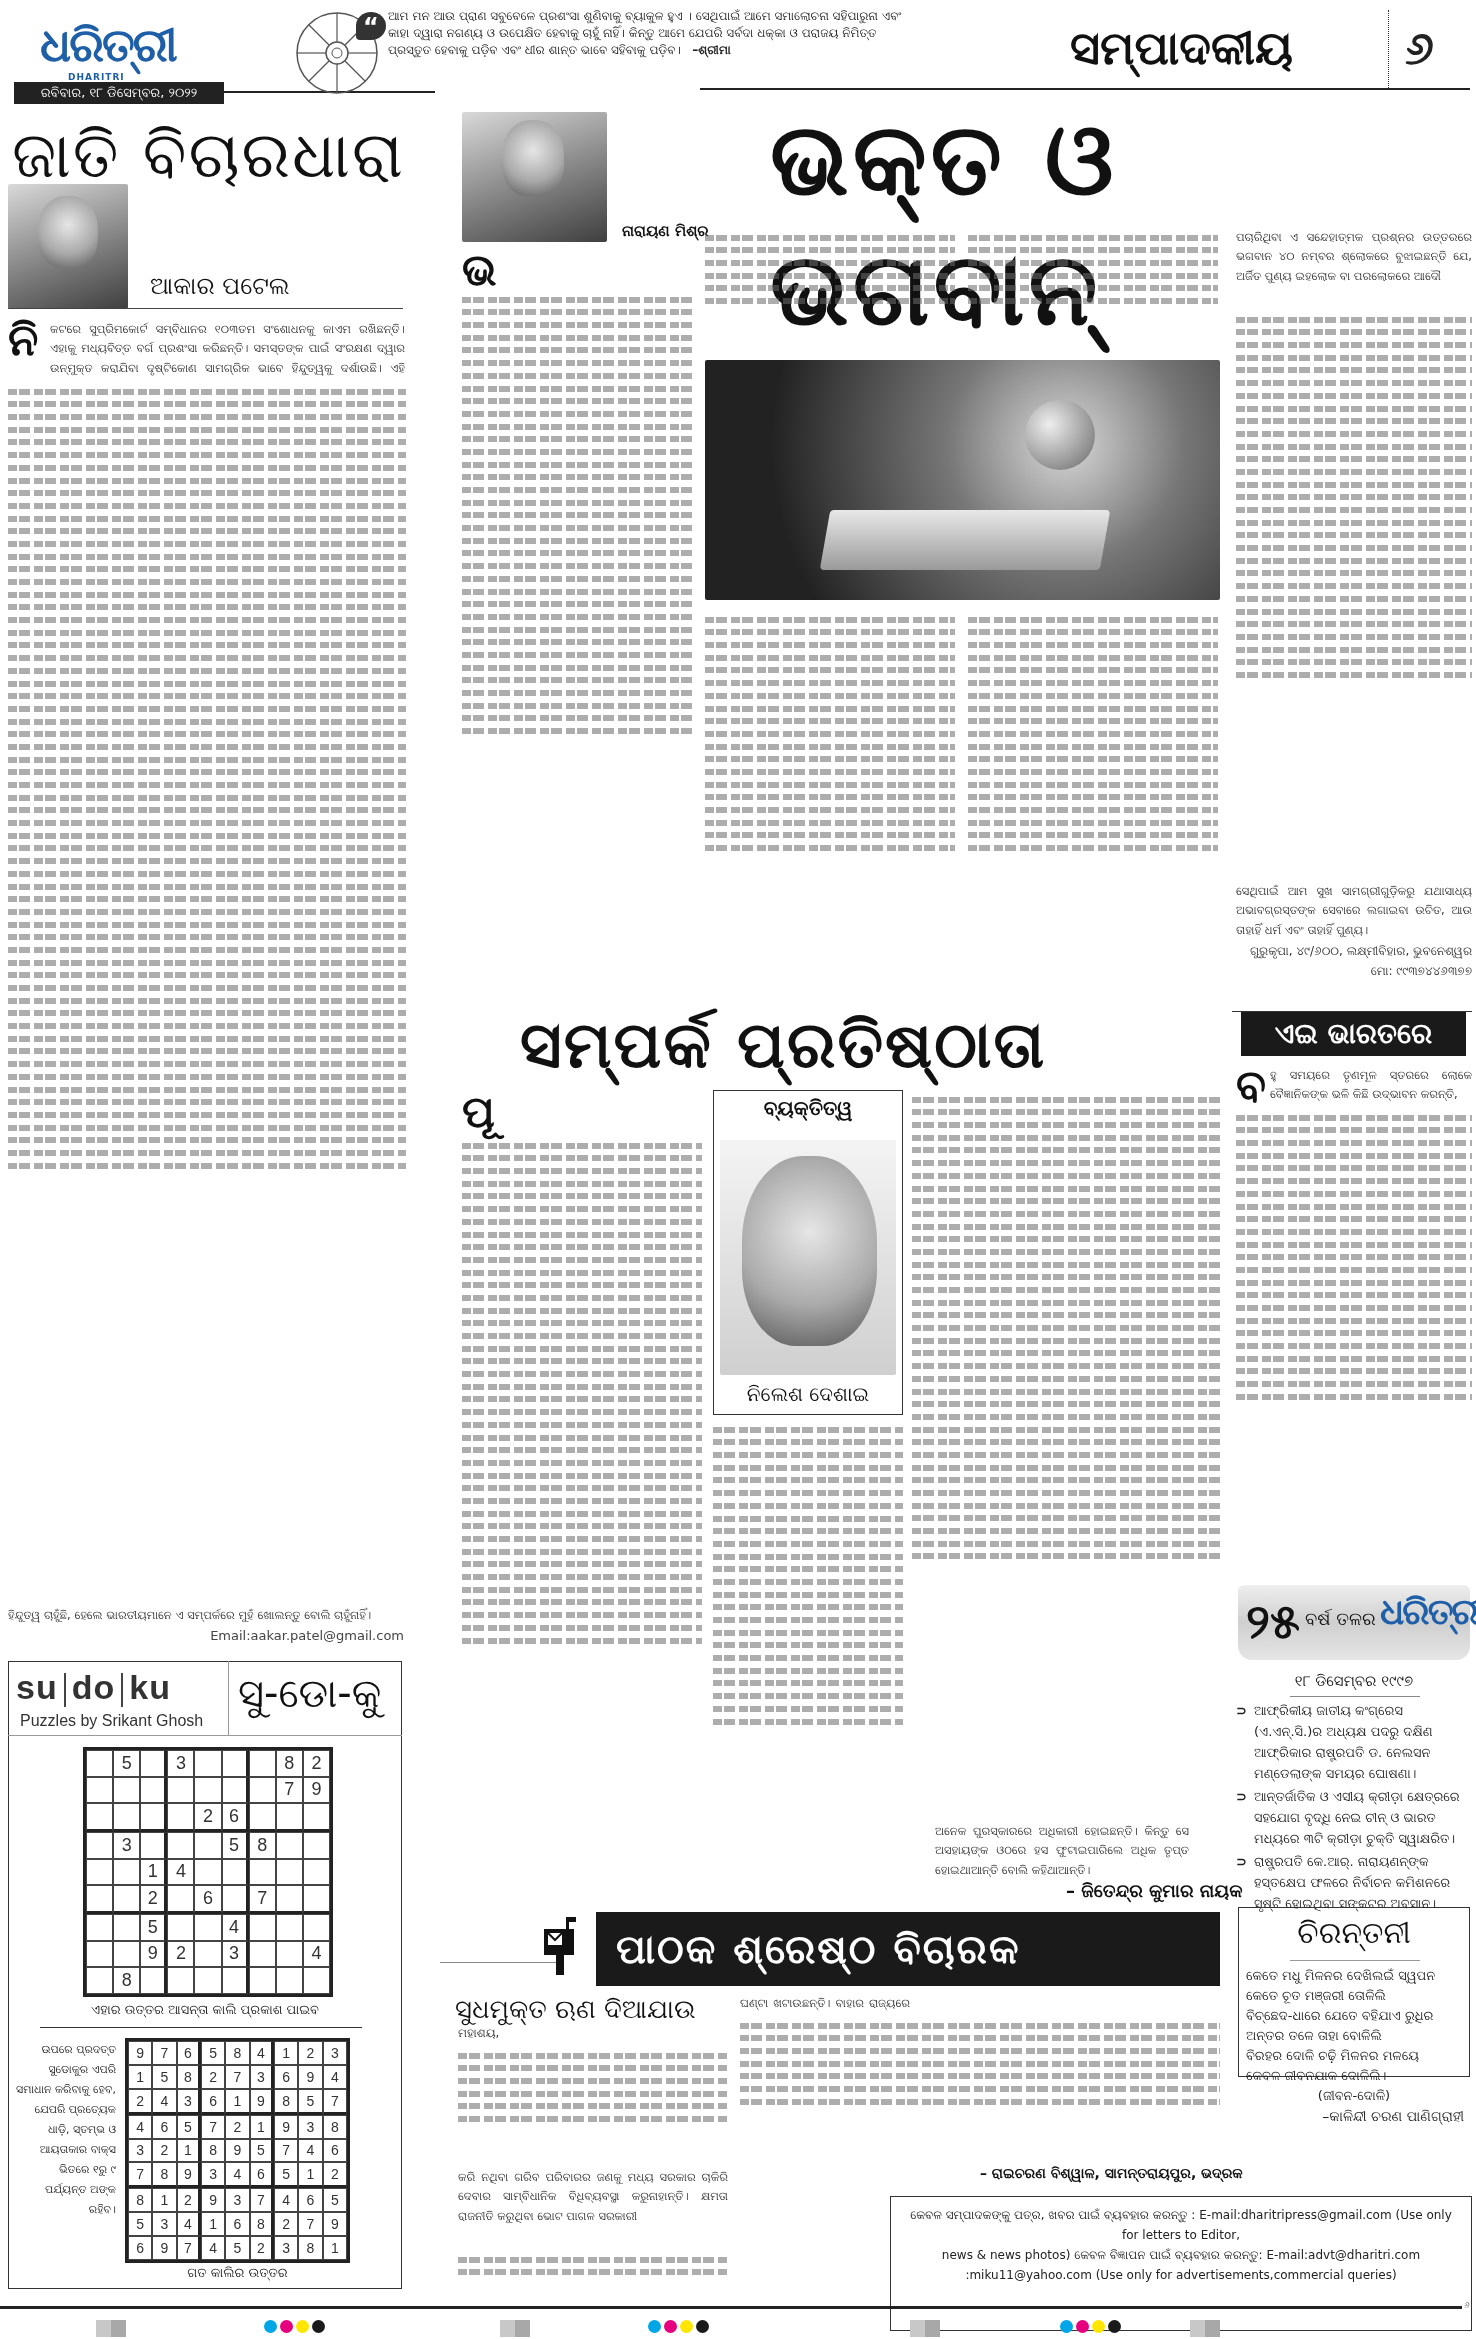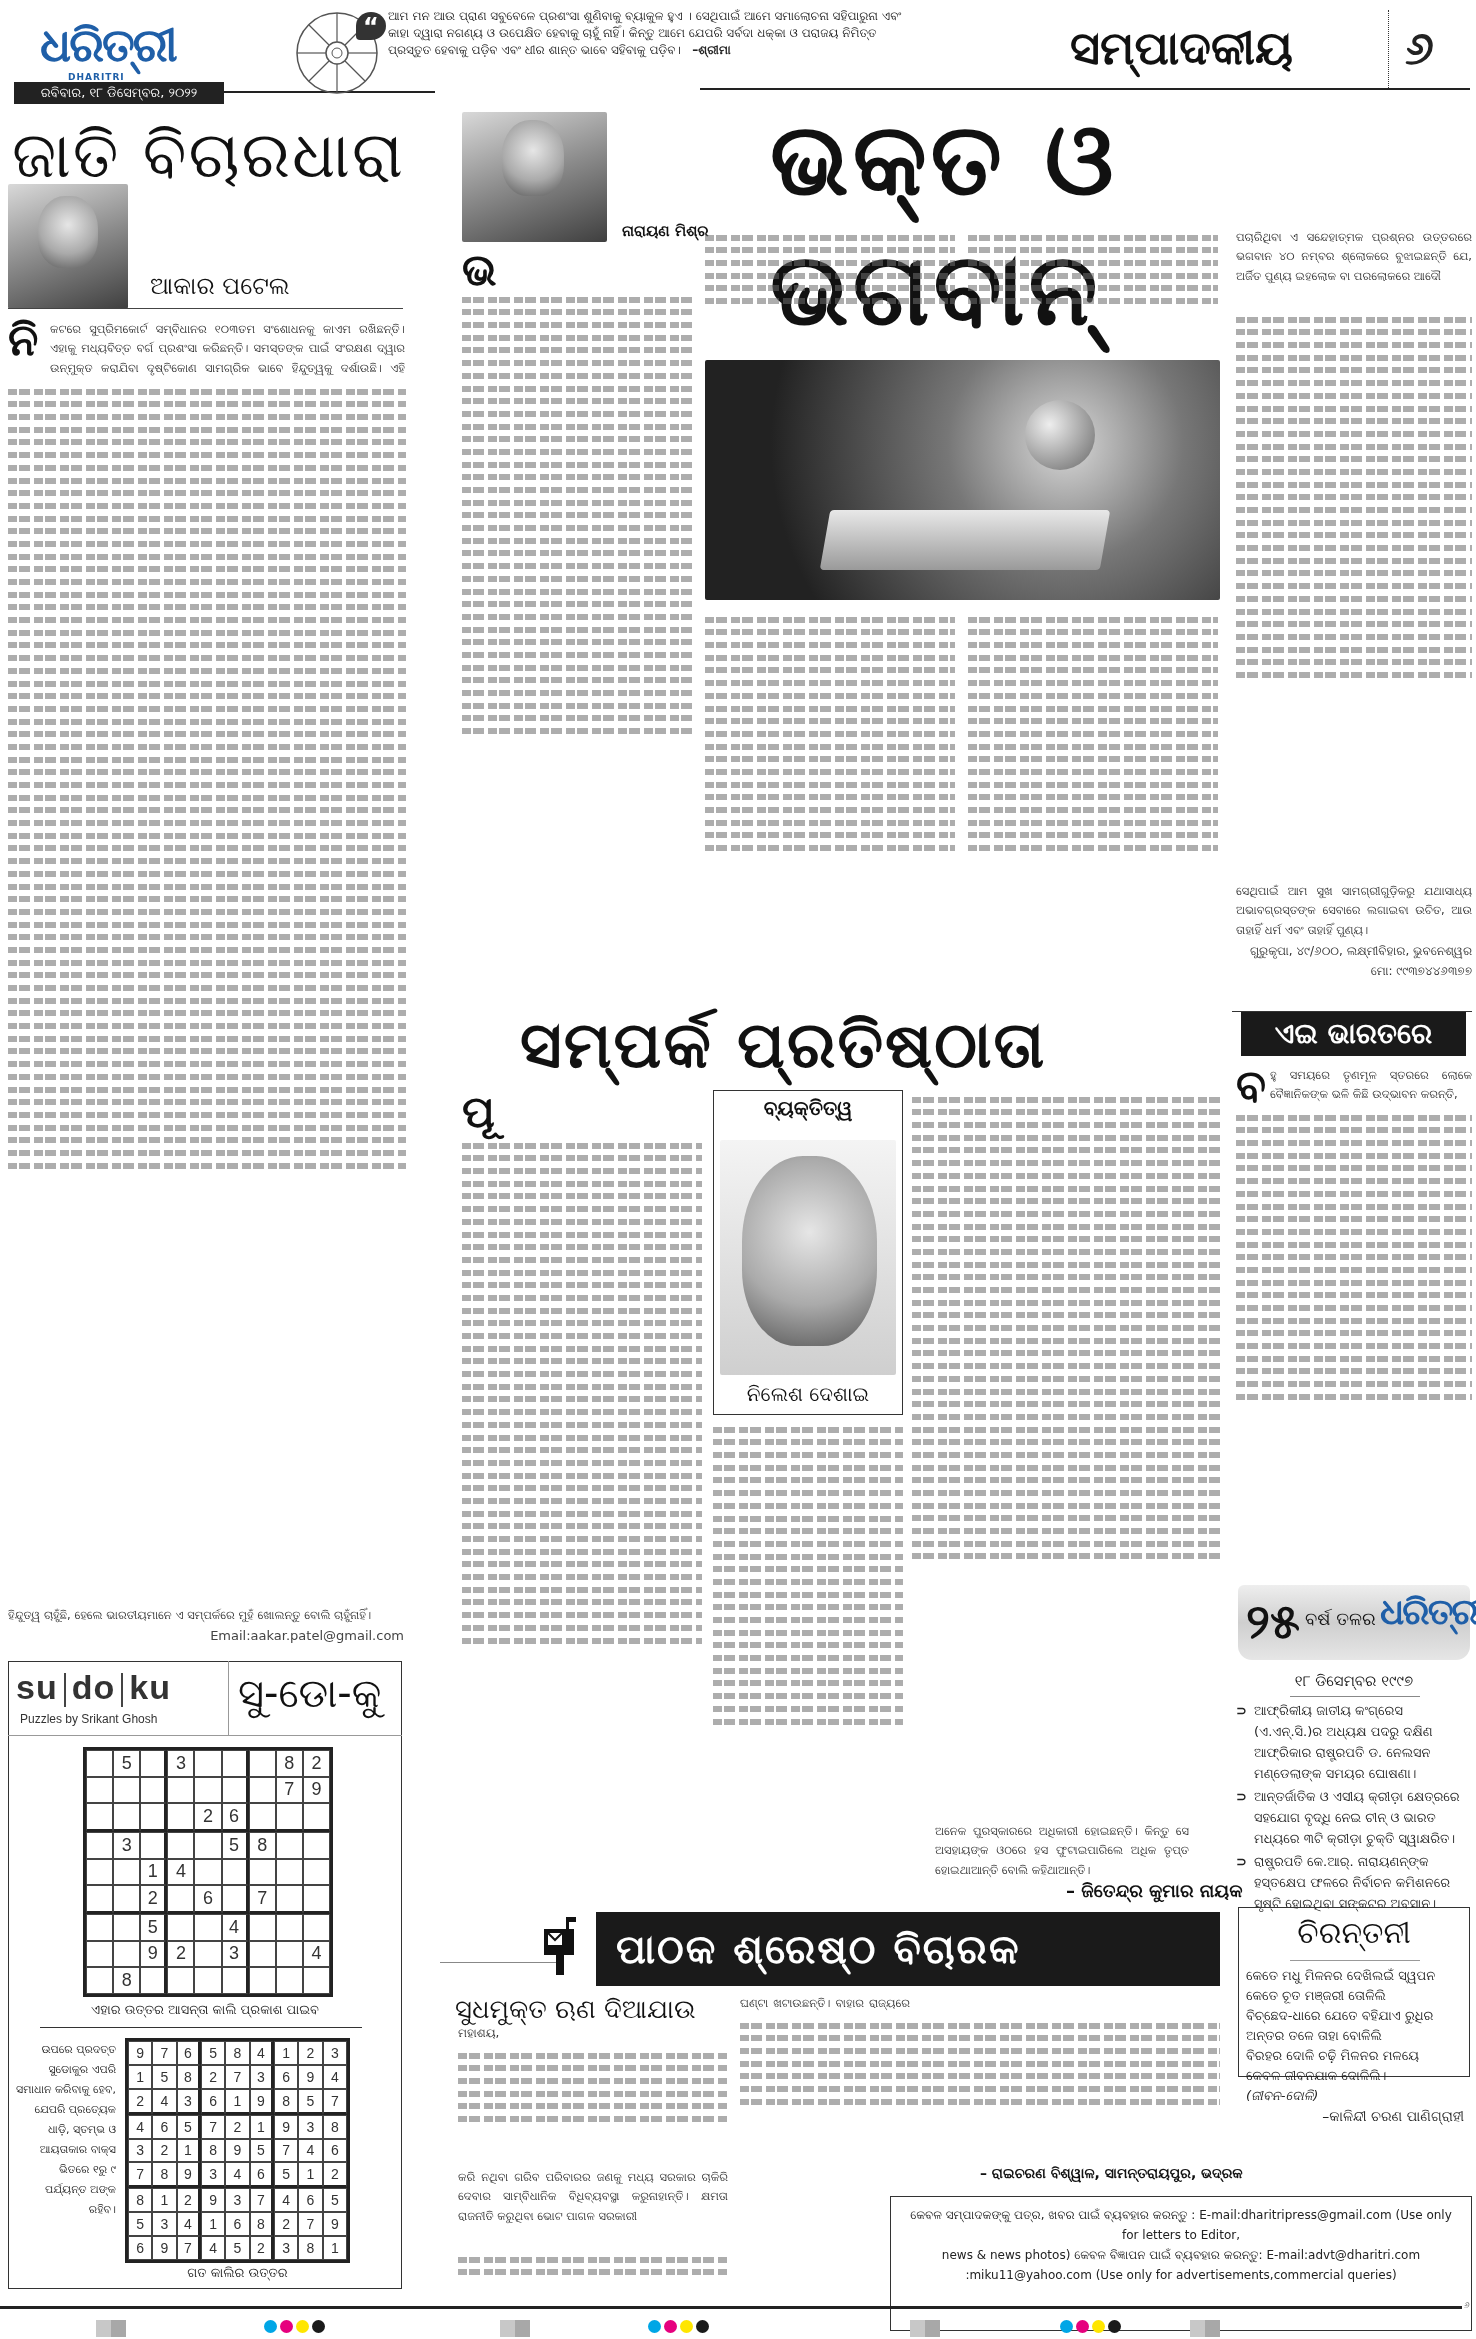--- a/index.html
+++ b/index.html
@@ -29,21 +29,21 @@
   .col-text { font-size: 11.5px; line-height: 19.4px; color: #333; text-align: justify; overflow: hidden; }
   .col-text .line { display: block; height: 19.4px; background: repeating-linear-gradient(90deg, #6a6a6a 0 9px, transparent 9px 11px, #6a6a6a 11px 22px, transparent 22px 26px); opacity: .55; margin: 7px 0 0 0; height: 6px; }
   .dropcap { font-size: 44px; line-height: 44px; font-weight: bold; color: #111; }
   .email { font-size: 13px; color: #444; text-align: right; }
   
   .sudoku-box { left: 8px; top: 1661px; width: 394px; height: 628px; border: 1.5px solid #333; }
   .sudoku-head-divider { left: 8px; top: 1735px; width: 394px; height: 1px; background: #999; }
   .sudoku-vdiv { left: 228px; top: 1661px; width: 1px; height: 74px; background: #999; }
   .sudoku-en { left: 16px; top: 1668px; font-size: 34px; font-weight: bold; color: #333; letter-spacing: 1px; font-family: "Liberation Sans", sans-serif; }
   .sudoku-en .bar { display: inline-block; width: 2px; height: 34px; background: #444; vertical-align: middle; margin: 0 6px; }
-  .sudoku-by { left: 20px; top: 1712px; font-size: 12px; color: #333; font-family: "Liberation Sans", sans-serif; }
+  .sudoku-by { left: 20px; top: 1712px; font-size: 16px; color: #333; font-family: "Liberation Sans", sans-serif; }
   .sudoku-od { left: 238px; top: 1670px; font-size: 40px; color: #111; }
   .grid { display: grid; grid-template-columns: repeat(9, 1fr); border: 3px solid #222; }
   .grid .c { border: 1px solid #444; display: flex; align-items: center; justify-content: center; font-family: "Liberation Sans", sans-serif; color: #333; }
   .grid .c.br { border-right: 3px solid #222; }
   .grid .c.bb { border-bottom: 3px solid #222; }
   .puzzle { left: 83px; top: 1747px; width: 250px; height: 250px; font-size: 18px; }
   .answer-note { left: 20px; top: 2002px; width: 370px; text-align: center; font-size: 13px; color: #222; }
   .answer-rule { left: 40px; top: 2027px; width: 322px; height: 1px; background: #333; }
   .solution { left: 125px; top: 2038px; width: 225px; height: 225px; font-size: 14px; }
   .instructions { left: 16px; top: 2040px; width: 100px; font-size: 11px; line-height: 20px; text-align: right; color: #222; }
@@ -62,21 +62,21 @@
   .banner-logo { left: 1380px; top: 1590px; font-size: 36px; font-weight: bold; color: #1f5fa8; font-family: "DejaVu Serif", serif; letter-spacing: -2px; }
   .banner-date { left: 1238px; top: 1672px; width: 232px; text-align: center; font-size: 15px; color: #111; }
   .banner-rule { left: 1290px; top: 1696px; width: 130px; height: 1px; background: #888; }
   .flashback { left: 1236px; top: 1700px; width: 236px; font-size: 13px; line-height: 21px; color: #222; }
   .flashback li { list-style: none; position: relative; padding-left: 18px; margin-bottom: 2px; }
   .flashback li .bullet { position: absolute; left: 0; top: 0; font-weight: bold; }
   .chirantani { left: 1238px; top: 1907px; width: 232px; height: 170px; border: 1.5px solid #333; }
   .chir-title { left: 1238px; top: 1915px; width: 232px; text-align: center; font-size: 30px; color: #111; }
   .chir-rule { left: 1290px; top: 1960px; width: 130px; height: 1px; background: #999; }
   .chir-poem { left: 1246px; top: 1966px; width: 222px; font-size: 13px; line-height: 20px; color: #222; }
-  .chir-src { text-align: left; padding-right: 6px; font-style: italic; }
+  .chir-src { text-align: center; padding-right: 6px; }
   .chir-author { text-align: right; font-size: 14px; padding-right: 4px; }
   
   .letters-rule { left: 440px; top: 1962px; width: 120px; height: 1px; background: #888; }
   .mailbox-icon { left: 540px; top: 1915px; width: 38px; height: 60px; }
   .letters-banner { left: 596px; top: 1912px; width: 624px; height: 74px; background: #1a1a1a; color: #fff; font-size: 40px; font-weight: bold; line-height: 74px; padding-left: 20px; letter-spacing: 2px; }
   .letter-title { left: 455px; top: 1994px; font-size: 26px; color: #111; }
   .letter-salute { left: 458px; top: 2026px; font-size: 12px; color: #333; }
   .letter-sign { left: 980px; top: 2165px; font-size: 14px; font-weight: bold; color: #111; }
   .address-box { left: 890px; top: 2196px; width: 582px; height: 135px; border: 1.5px solid #333; padding: 8px 10px; font-size: 12px; line-height: 20px; text-align: center; color: #222; }
   .bottom-rule { left: 0; top: 2306px; width: 1462px; height: 3px; background: #222; }

